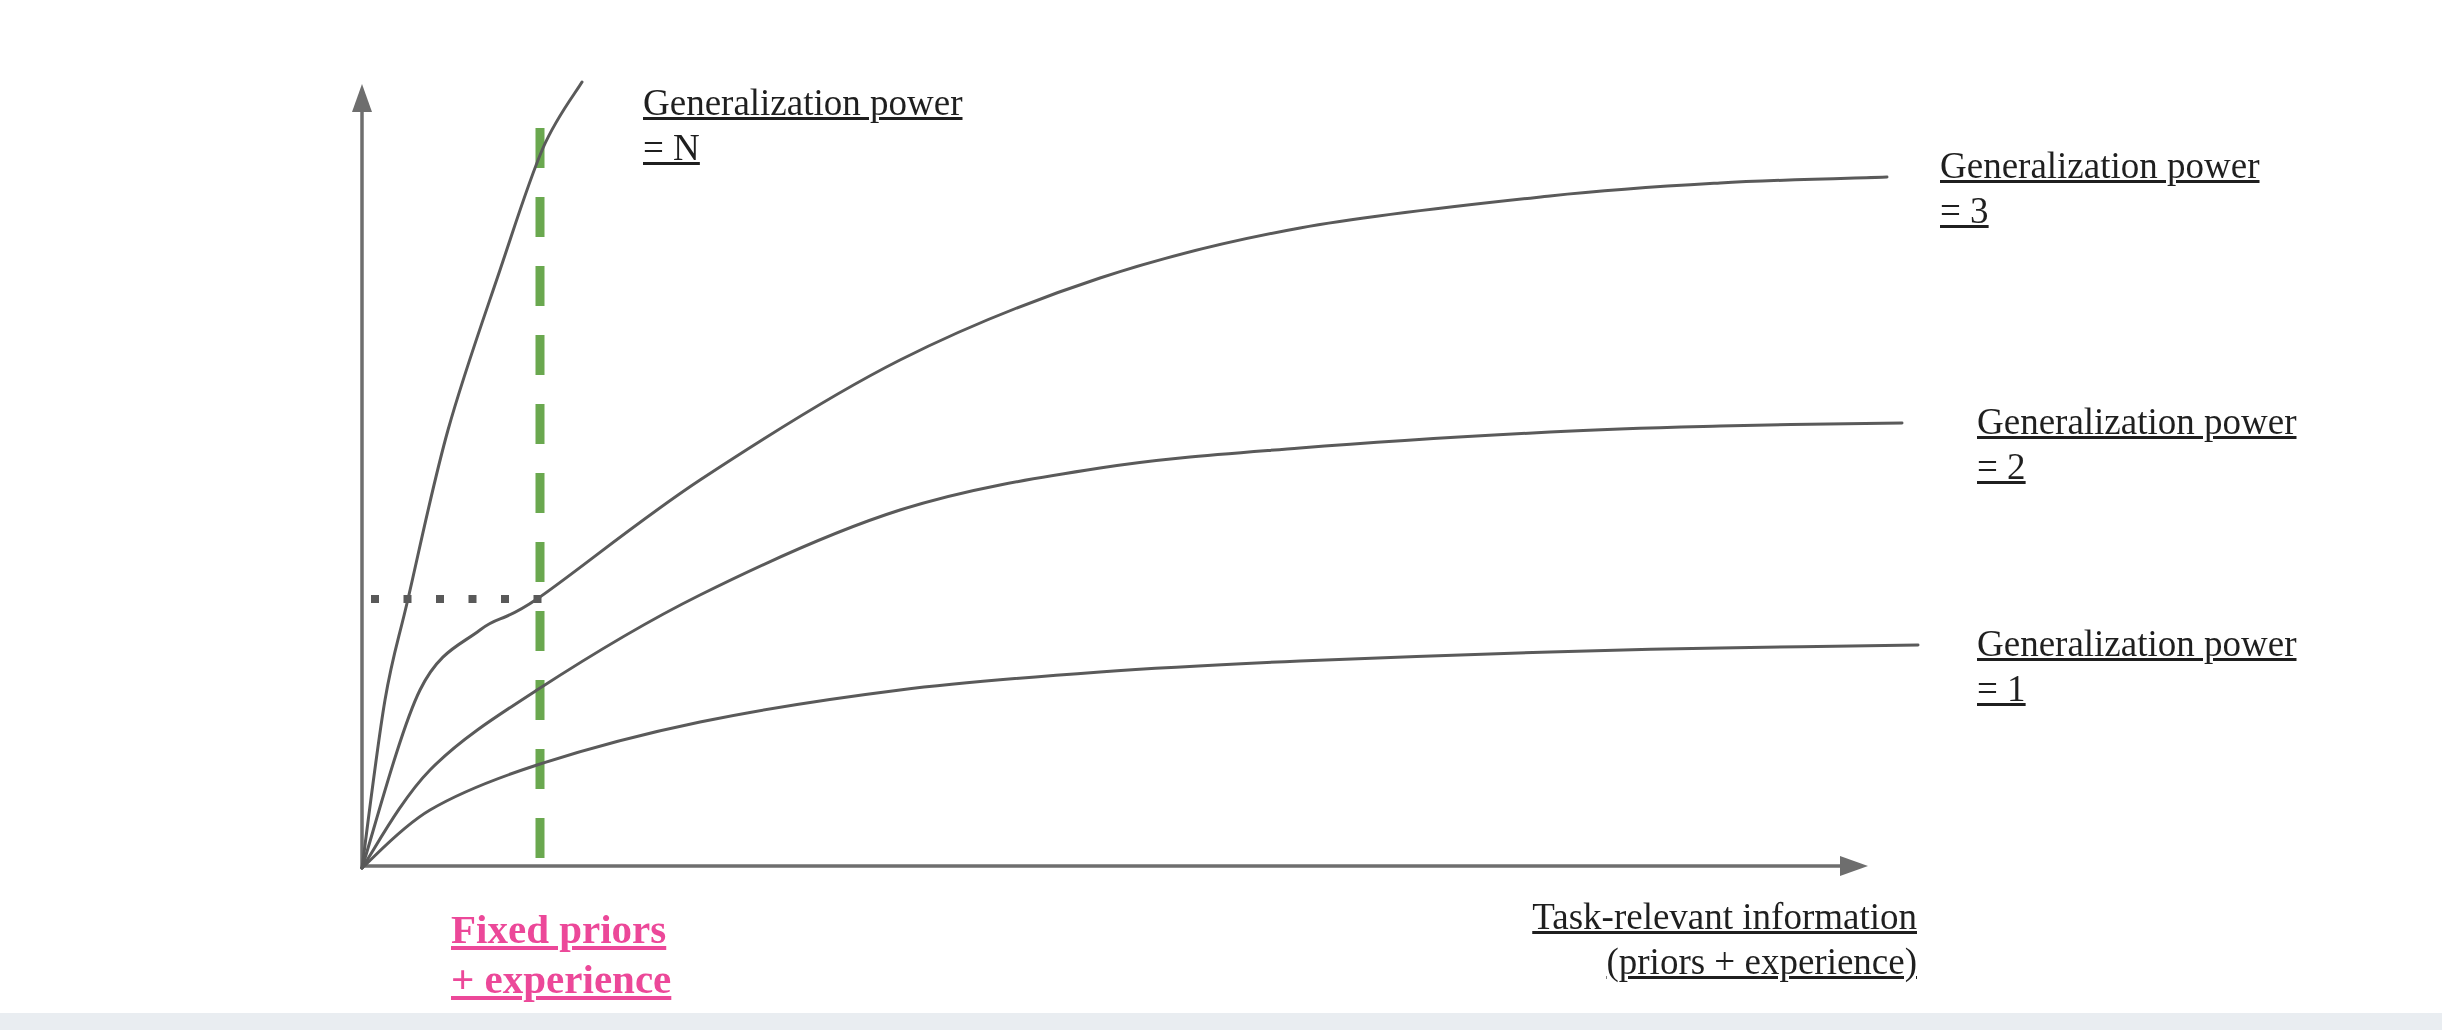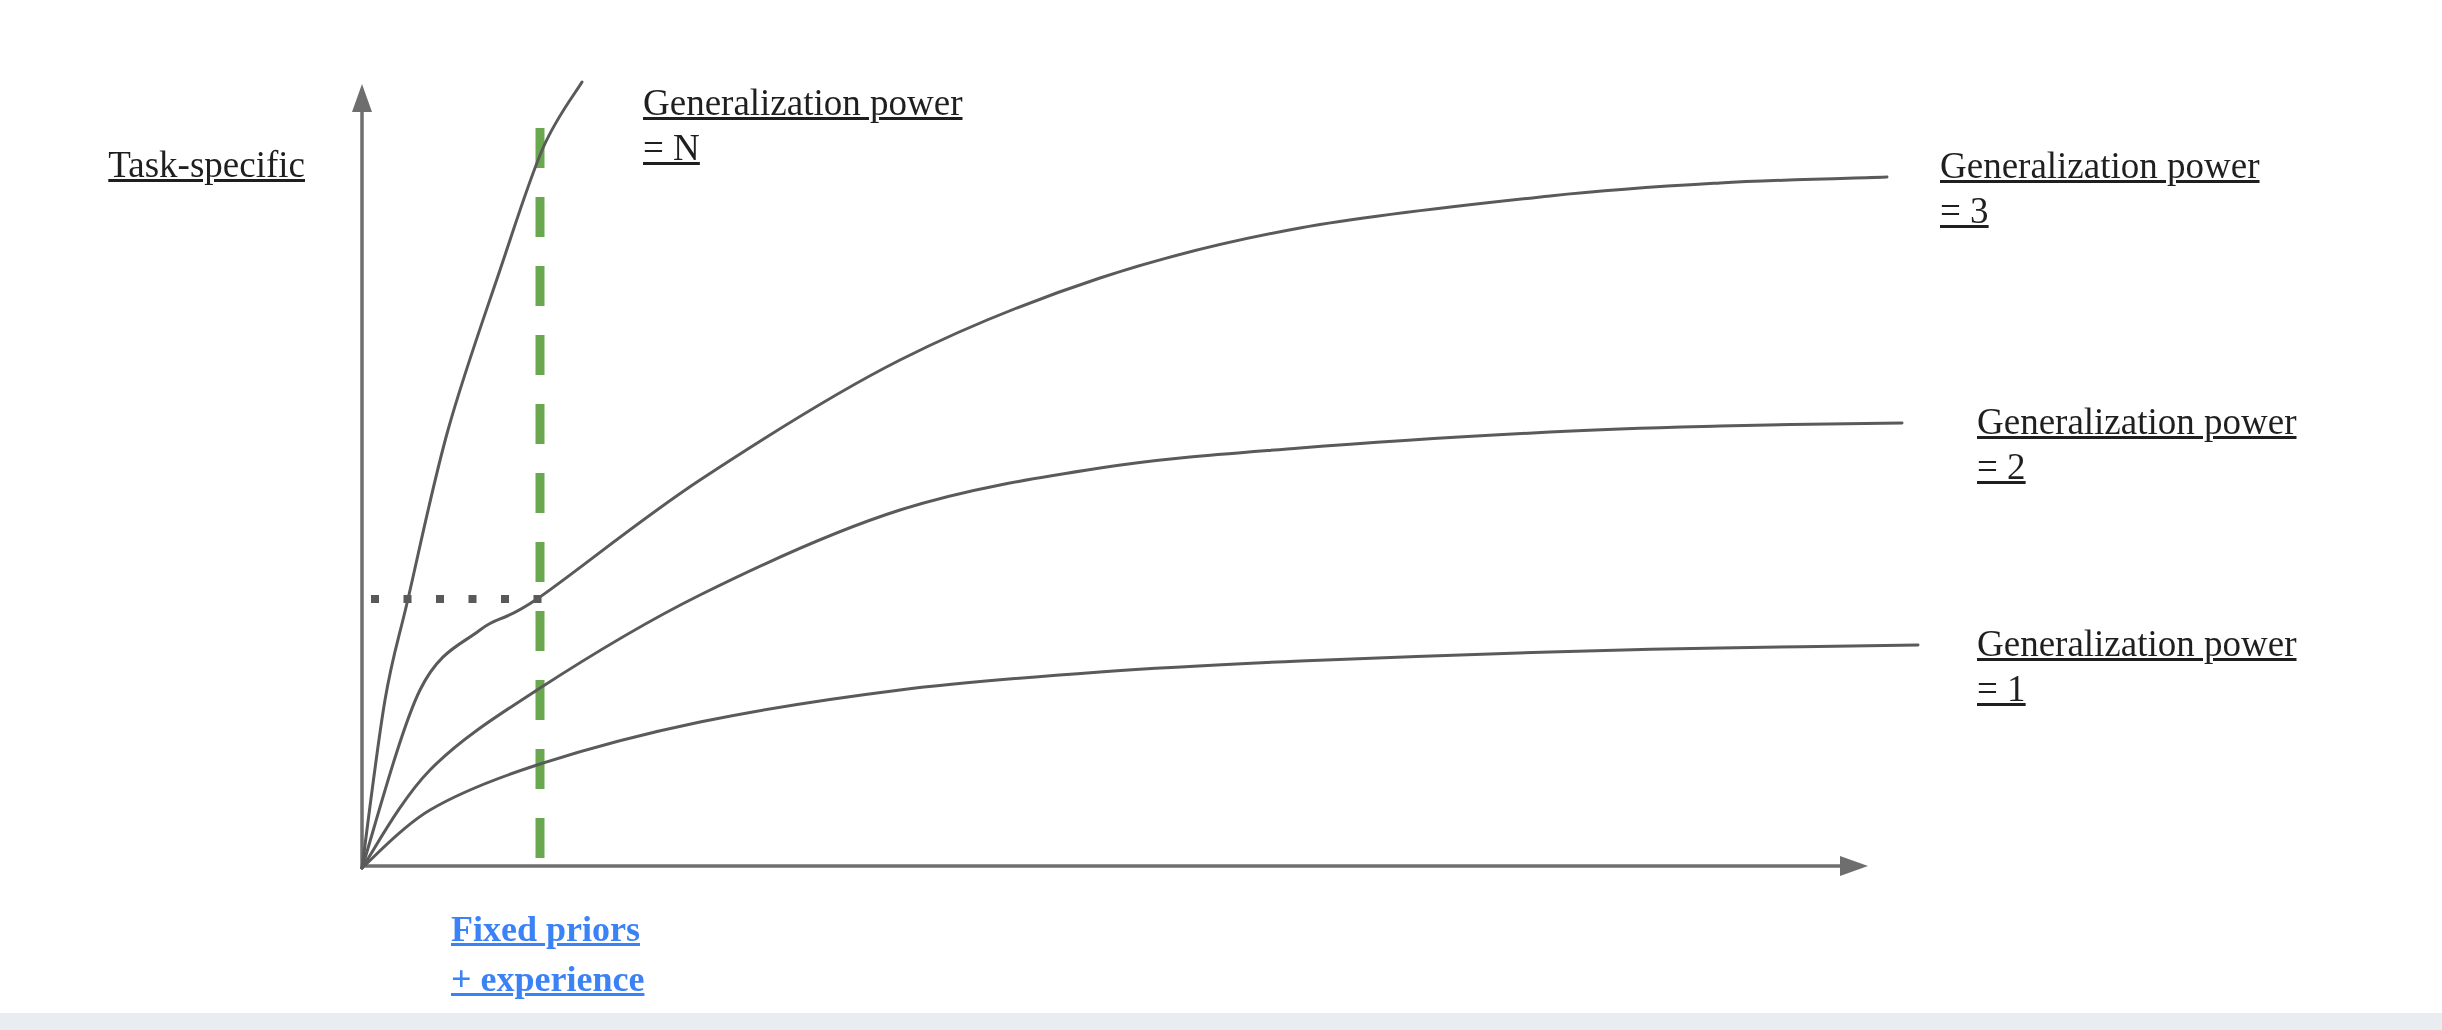--- a/index.html
+++ b/index.html
@@ -7,21 +7,21 @@
          font-family:"Liberation Serif","DejaVu Serif",serif;}
   .stage svg{position:absolute;left:0;top:0;}
   .lbl{position:absolute;color:#1f1f1f;font-size:37px;line-height:45px;white-space:nowrap;}
   .lbl .ln{display:block;text-decoration:underline;}
   .lbl-y{left:40px;top:142px;width:265px;text-align:right;}
   .lbl-gen-n{left:643px;top:80px;}
   .lbl-gen-3{left:1940px;top:143px;}
   .lbl-gen-2{left:1977px;top:399px;}
   .lbl-gen-1{left:1977px;top:621px;}
   .lbl-x{left:1397px;top:894px;width:520px;text-align:right;}
-  .lbl-green{left:451px;top:904px;font-weight:bold;font-size:36px;line-height:50px;color:#3b82f6;}
+  .lbl-green{left:451px;top:904px;font-weight:bold;font-size:41px;line-height:50px;color:#ec4899;}
   .footer-strip{position:absolute;left:0;bottom:0;width:100%;height:17px;background:#e9edf1;}
 </style>
 </head>
 <body>
 
 <div class="stage">
 
   <svg width="2442" height="1030" viewBox="0 0 2442 1030">
     <line id="fixedPriorsLine" x1="540" y1="128" x2="540" y2="866" stroke="#6aa84f" stroke-width="9" stroke-dasharray="40 29"></line>
     <line id="dottedSkillLine" x1="371" y1="599" x2="543" y2="599" stroke="#595959" stroke-width="8" stroke-dasharray="8 24.5"></line>
@@ -29,21 +29,20 @@
     <polygon id="yAxisArrow" points="362,84 352,112 372,112" fill="#6e6e6e"></polygon>
     <line id="xAxisLine" x1="361" y1="866" x2="1844" y2="866" stroke="#6e6e6e" stroke-width="3.5"></line>
     <polygon id="xAxisArrow" points="1868,866 1840,856 1840,876" fill="#6e6e6e"></polygon>
     <path id="curveN" fill="none" d="M362,868C365.8333333333333,840 377.3333333333333,744.8333333333334 385,700C392.6666666666667,655.1666666666666 397.5,644 408,599C418.5,554 432.6666666666667,484.8333333333333 448,430C463.3333333333333,375.1666666666667 484.1666666666667,317 500,270C515.8333333333334,223 529.3333333333334,179.33333333333334 543,148C556.6666666666666,116.66666666666667 575.5,93 582,82" stroke="#5a5a5a" stroke-width="3" stroke-linecap="round"></path>
     <path id="curveG3" fill="none" d="M362,868C371.6666666666667,838.3333333333334 400.3333333333333,729.6666666666666 420,690C439.6666666666667,650.3333333333334 460.5,645.1666666666666 480,630C499.5,614.8333333333334 500.3333333333333,624 537,599C573.6666666666666,574 639.5,519.8333333333334 700,480C760.5,440.1666666666667 833.3333333333334,393.6666666666667 900,360C966.6666666666666,326.3333333333333 1033.3333333333333,300 1100,278C1166.6666666666667,256 1225,241.66666666666666 1300,228C1375,214.33333333333334 1480,203.5 1550,196C1620,188.5 1663.8333333333333,186.16666666666666 1720,183C1776.1666666666667,179.83333333333334 1859.1666666666667,178 1887,177" stroke="#5a5a5a" stroke-width="3" stroke-linecap="round"></path>
     <path id="curveG2" fill="none" d="M362,868C373.3333333333333,851.6666666666666 400.8333333333333,799.6666666666666 430,770C459.1666666666667,740.3333333333334 492,719.1666666666666 537,690C582,660.8333333333334 639.5,625 700,595C760.5,565 833.3333333333334,531.1666666666666 900,510C966.6666666666666,488.8333333333333 1033.3333333333333,478.3333333333333 1100,468C1166.6666666666667,457.6666666666667 1225,454 1300,448C1375,442 1480,435.6666666666667 1550,432C1620,428.3333333333333 1661.3333333333333,427.5 1720,426C1778.6666666666667,424.5 1871.6666666666667,423.5 1902,423" stroke="#5a5a5a" stroke-width="3" stroke-linecap="round"></path>
     <path id="curveG1" fill="none" d="M362,868C373.3333333333333,858.3333333333334 400.8333333333333,827.1666666666666 430,810C459.1666666666667,792.8333333333334 492,779.6666666666666 537,765C582,750.3333333333334 639.5,734.5 700,722C760.5,709.5 833.3333333333334,698.3333333333334 900,690C966.6666666666666,681.6666666666666 1033.3333333333333,676.8333333333334 1100,672C1166.6666666666667,667.1666666666666 1225,664.3333333333334 1300,661C1375,657.6666666666666 1480,654.1666666666666 1550,652C1620,649.8333333333334 1658.6666666666667,649.1666666666666 1720,648C1781.3333333333333,646.8333333333334 1885,645.5 1918,645" stroke="#5a5a5a" stroke-width="3" stroke-linecap="round"></path>
   </svg>
 
   <div class="lbl lbl-y">
-    <span class="ln">Task-specific</span>
   </div>
 
   <div class="lbl lbl-gen-n">
     <span class="ln">Generalization power</span>
     <span class="ln">= N</span>
   </div>
 
   <div class="lbl lbl-gen-3">
     <span class="ln">Generalization power</span>
     <span class="ln">= 3</span>
@@ -52,20 +51,24 @@
   <div class="lbl lbl-gen-2">
     <span class="ln">Generalization power</span>
     <span class="ln">= 2</span>
   </div>
 
   <div class="lbl lbl-gen-1">
     <span class="ln">Generalization power</span>
     <span class="ln">= 1</span>
   </div>
 
+  <div class="lbl lbl-x">
+    <span class="ln">Task-relevant information</span>
+    <span class="ln">(priors + experience)</span>
+  </div>
 
   <div class="lbl lbl-green">
     <span class="ln">Fixed priors</span>
     <span class="ln">+ experience</span>
   </div>
 
   <div class="footer-strip"></div>
 
 </div>
 

